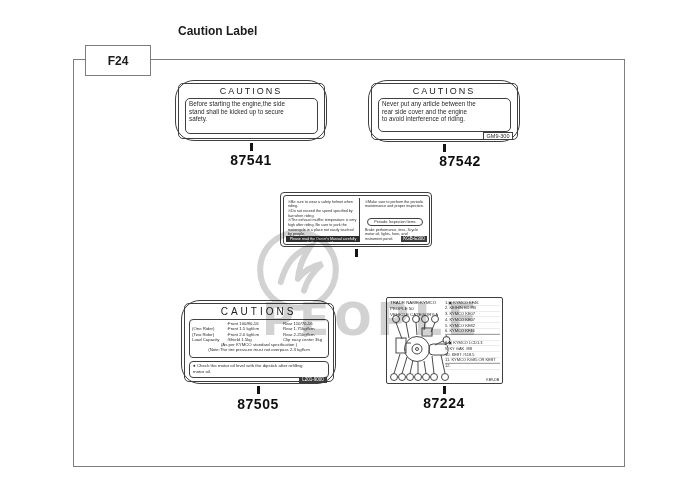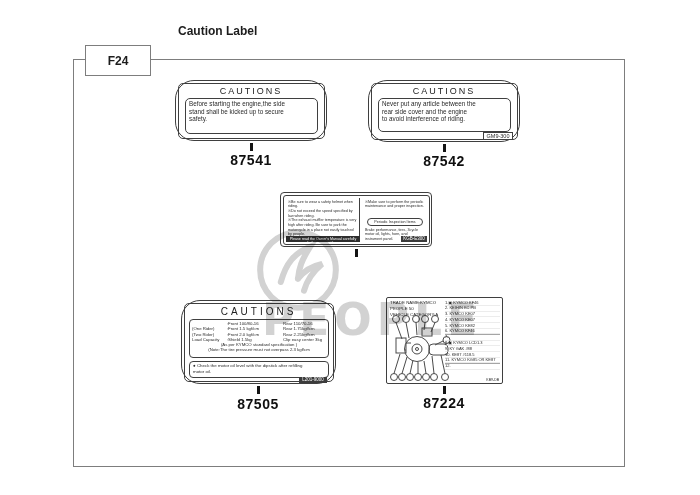--- a/index.html
+++ b/index.html
@@ -83,21 +83,21 @@
         <div class="micro pre" style="font-size:12.6px;">Never put any article between the
 rear side cover and the engine
 to avoid interference of riding.</div>
       </div>
       <div class="code-chip" style="right:4px; bottom:-1px; width:30px;">
         <div class="micro" style="font-size:11px; text-align:center;">GM9-300</div>
       </div>
     </div>
   </div>
   <div class="tick" style="left:443px; top:144px;"></div>
-  <div class="part-number" style="left:389px; top:153px;">87542</div>
+  <div class="part-number" style="left:405px; top:153px;">87542</div>
 
   <div class="lbl l87560" style="left:280px; top:192px; width:152px; height:55px; border-radius:4px;">
     <div class="lbl-inner" style="border-radius:3px;">
       <div class="col-left">
         <div class="micro" style="font-size:7.4px;">
           <div>※Be sure to wear a safety helmet when riding.</div>
           <div>※Do not exceed the speed specified by law when riding.</div>
           <div>※The exhaust muffler temperature is very high after riding. Be sure to park the motorcycle in a place not easily touched by people.</div>
           <div>※For riding safety and good performance, do not adjust nor modify the motorcycle.</div>
         </div>

